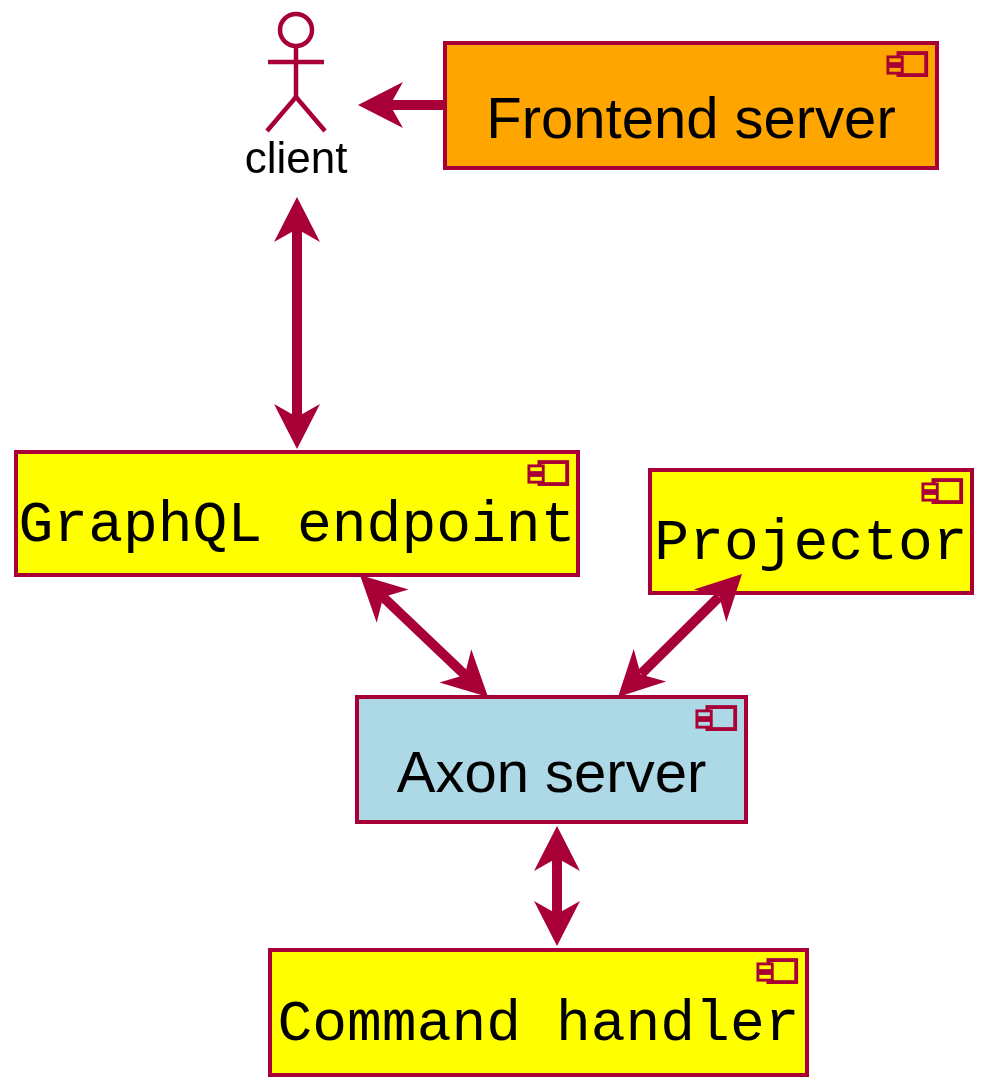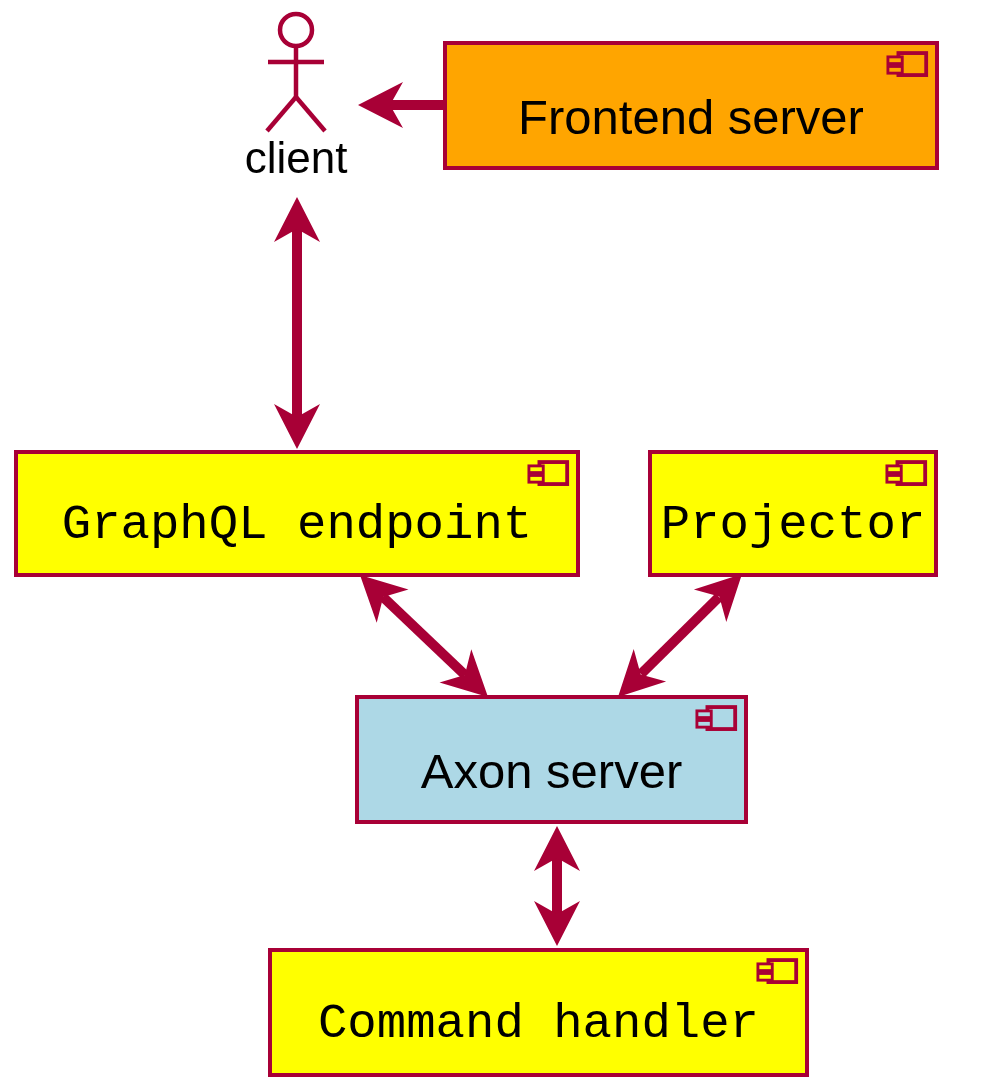--- a/index.html
+++ b/index.html
@@ -43,21 +43,21 @@
     align-items:center;
     justify-content:center;
     padding-top:24px;
     z-index:1;
   }
   .box-orange{background:var(--orange);}
   .box-yellow{background:var(--yellow);font-family:Liberation Mono, monospace;}
   .box-blue{background:var(--light-blue);}
   .box-label{
     color:var(--text);
-    font-size:49px;
+    font-size:58px;
     line-height:1;
     white-space:nowrap;
   }
   .comp-icon{
     position:absolute;
     top:5px;
     right:5px;
   }
   .icon-main{
     fill:none;
@@ -141,21 +141,21 @@
 
   <div class="box box-yellow" style="left:14px;top:450px;width:566px;height:127px">
     <svg class="comp-icon" width="44" height="31" viewBox="0 0 46 32">
       <rect class="icon-main" x="13" y="3" width="29" height="23"></rect>
       <rect class="icon-tab" x="2" y="7" width="15" height="7"></rect>
       <rect class="icon-tab" x="2" y="17" width="15" height="7"></rect>
     </svg>
     <span class="box-label">GraphQL endpoint</span>
   </div>
 
-  <div class="box box-yellow" style="left:648px;top:450px;width:290px;height:127px">
+  <div class="box box-yellow" style="left:648px;top:468px;width:326px;height:127px">
     <svg class="comp-icon" width="44" height="31" viewBox="0 0 46 32">
       <rect class="icon-main" x="13" y="3" width="29" height="23"></rect>
       <rect class="icon-tab" x="2" y="7" width="15" height="7"></rect>
       <rect class="icon-tab" x="2" y="17" width="15" height="7"></rect>
     </svg>
     <span class="box-label">Projector</span>
   </div>
 
   <div class="box box-blue" style="left:355px;top:695px;width:393px;height:129px">
     <svg class="comp-icon" width="44" height="31" viewBox="0 0 46 32">

